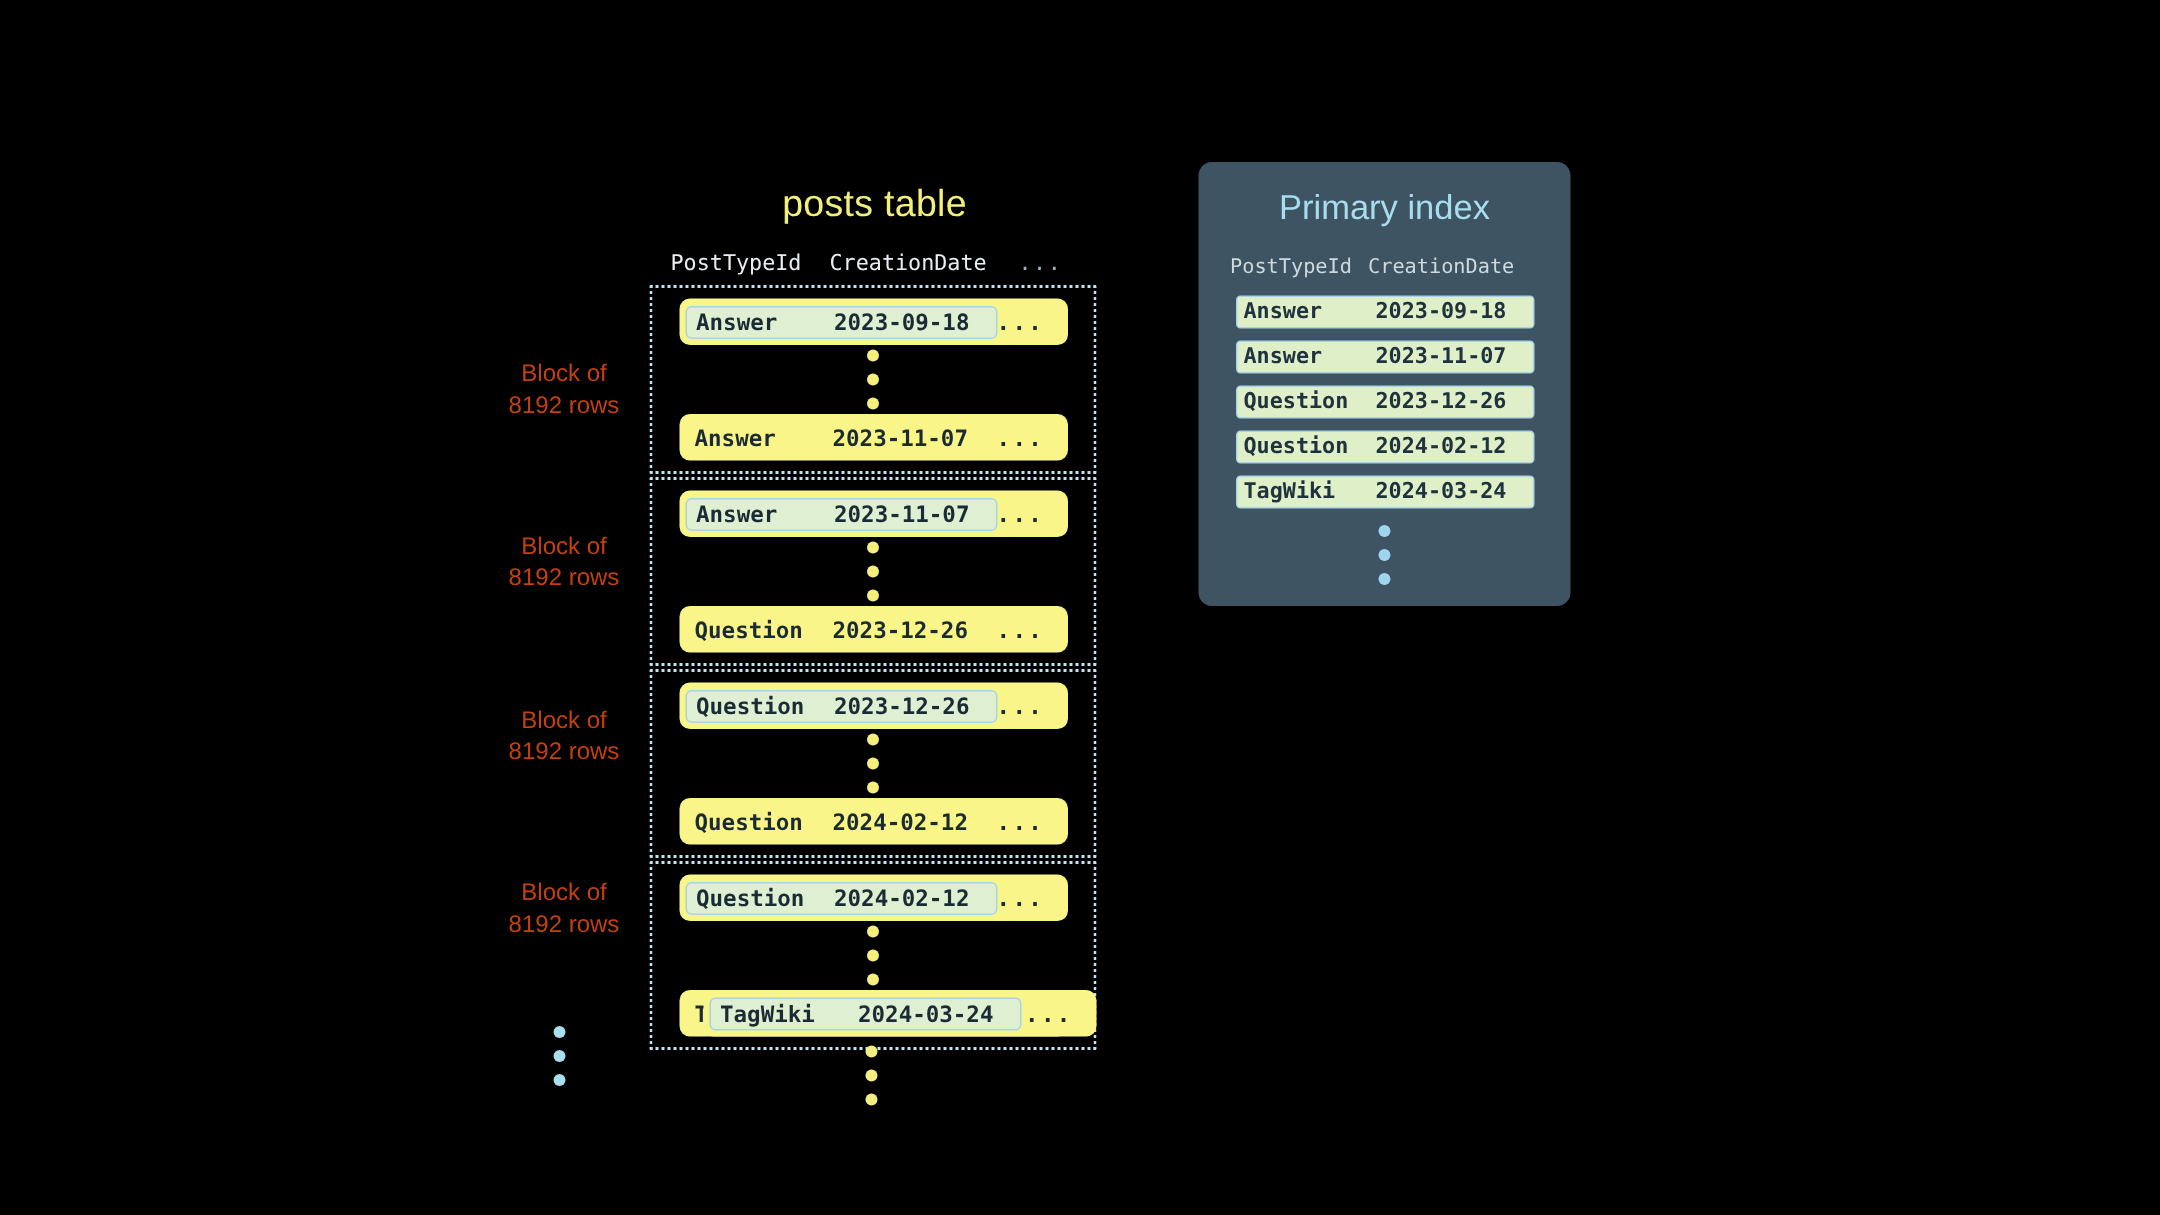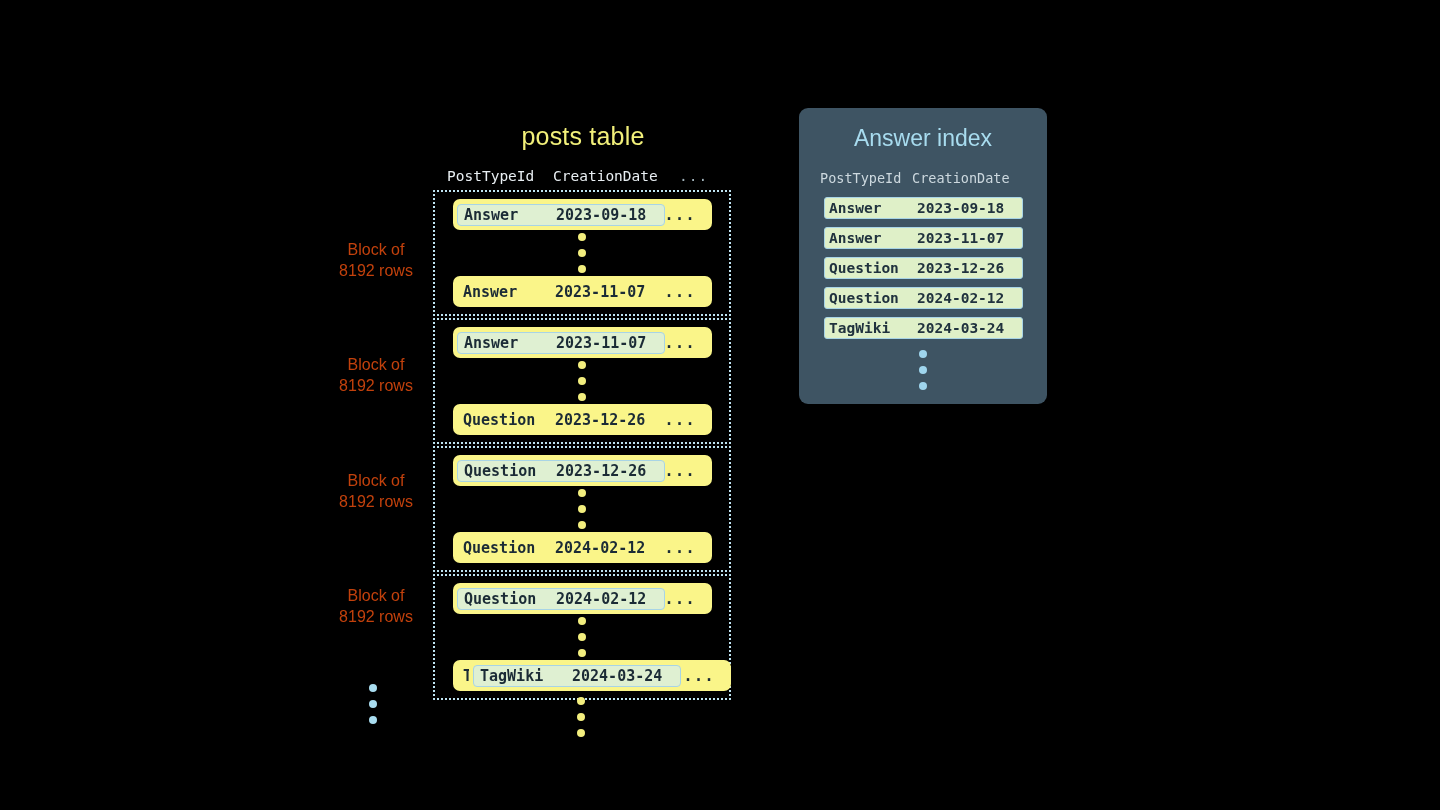--- a/index.html
+++ b/index.html
@@ -365,21 +365,21 @@
   <div class="block-label" style="left:306px; top:470px;">
     <div>Block of</div>
     <div>8192 rows</div>
   </div>
   <div class="block-label" style="left:306px; top:585px;">
     <div>Block of</div>
     <div>8192 rows</div>
   </div>
 
   <div class="index-panel">
-    <div class="index-title">Answer index</div>
+    <div class="index-title">Primary index</div>
 
     <div class="index-header">
       <span class="ih-type">PostTypeId</span>
       <span class="ih-date">CreationDate</span>
     </div>
 
     <div class="index-rows">
       <div class="index-row">
         <span class="ir-type">Answer</span>
         <span class="ir-date">2023-09-18</span>

